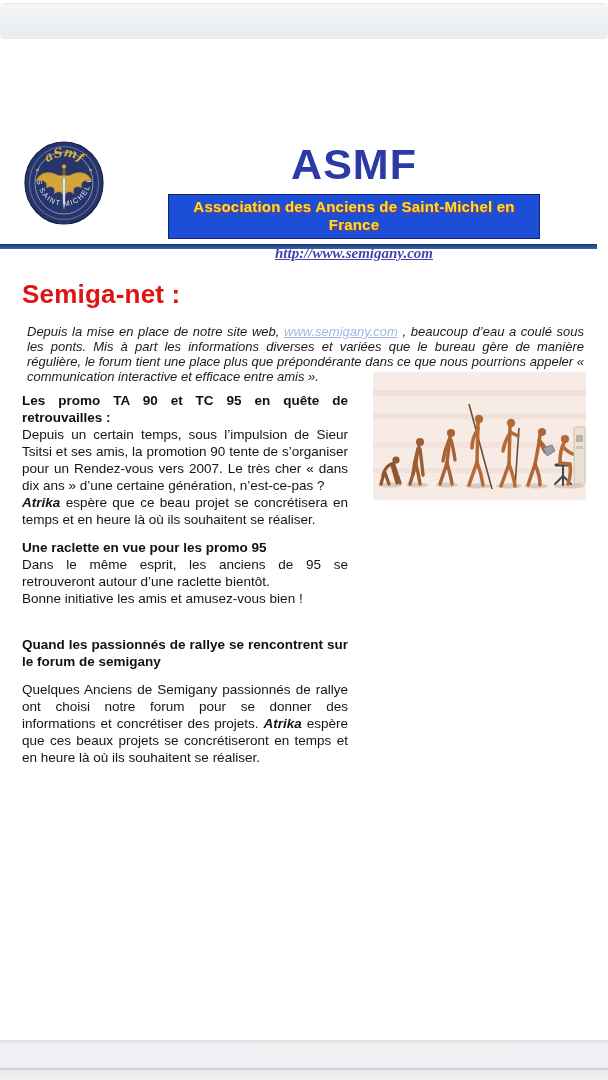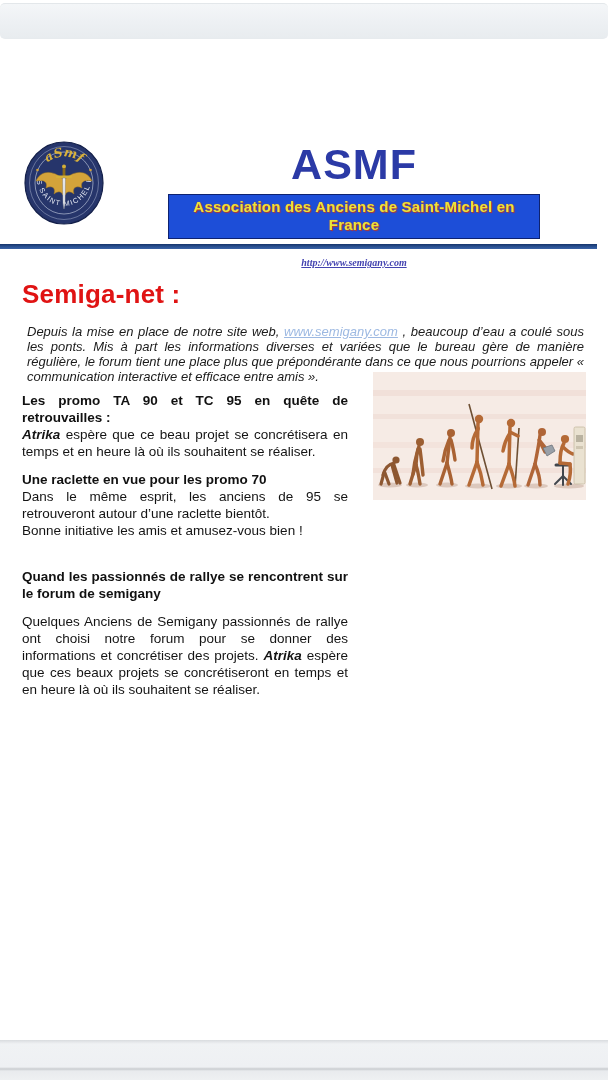--- a/index.html
+++ b/index.html
@@ -14,22 +14,22 @@
     background:linear-gradient(180deg,#d9dcdf 0px,#f0f2f4 4px,#eef0f3 27px,#c9ccd0 29px,#e9ebee 31px,#eef0f2 100%);}
 
   
   .logo{position:absolute;left:24px;top:140px;width:80px;height:86px;}
   .titleblock{position:absolute;left:108px;top:142px;width:492px;text-align:center;}
   .asmf-title{font-size:43px;font-weight:bold;color:#2b3aa6;letter-spacing:1px;line-height:1.05;}
   .banner{margin:7px auto 0;width:372px;background:#1d4ed8;border:1px solid #0e2270;
     padding:3px 0 4px;box-sizing:border-box;}
   .banner span{color:#e9e53b;font-weight:bold;font-size:15px;letter-spacing:.2px;
     text-shadow:1px 1px 1px #b9372c,0 0 1px #c0443a;}
-  .urlrow{margin-top:18px;font-family:"Liberation Serif",serif;font-style:italic;
-    font-weight:bold;font-size:10px;}
+  .urlrow{margin-top:6px;font-family:"Liberation Serif",serif;font-style:italic;
+    font-weight:bold;font-size:15px;}
   .urlrow a{color:#4343b0;}
 
   .rule{position:absolute;left:0;top:244px;width:597px;height:5px;
     background:linear-gradient(180deg,#16356b 0%,#2a5193 55%,#3a62a6 100%);}
 
   .red-heading{position:absolute;left:22px;top:279px;color:#e01313;font-size:26px;
     font-weight:bold;letter-spacing:.2px;}
 
   .intro{position:absolute;left:27px;top:311px;width:557px;font-style:italic;
     font-size:13px;line-height:15px;text-align:justify;color:#1b1b1b;}
@@ -94,25 +94,26 @@
   <div class="rule"></div>
 
   <div class="red-heading">Semiga-net :</div>
 
   <p class="intro"><span>Depuis la mise en place de notre site web, </span><a href="#">www.semigany.com</a><span> ,  beaucoup d’eau a coulé sous les ponts. Mis à part les informations diverses et variées que le bureau gère de manière régulière, le forum tient une place plus que prépondérante dans ce que nous pourrions appeler  « communication interactive et efficace entre amis ».</span></p>
 
   <div class="leftcol">
 
     <div class="sec1">
       <h3>Les promo TA 90 et TC 95 en quête de retrouvailles :</h3>
+      <p>Depuis un certain temps, sous l’impulsion de Sieur Tsitsi et ses amis, la promotion 90 tente de s’organiser pour un Rendez-vous  vers 2007. Le très cher « dans dix ans » d’une certaine génération, n’est-ce-pas ?</p>
       <p><span class="bi">Atrika</span><span> espère que ce beau projet se concrétisera en temps et en heure là où ils souhaitent se réaliser.</span></p>
     </div>
 
     <div class="sec2">
-      <h3>Une raclette en vue pour les promo 70</h3>
+      <h3>Une raclette en vue pour les promo 95</h3>
       <p>Dans le même esprit, les anciens de 95 se retrouveront autour d’une raclette bientôt.</p>
       <p>Bonne initiative les amis et amusez-vous bien !</p>
     </div>
 
     <div class="sec3">
       <h3>Quand les passionnés de rallye se rencontrent sur le forum de semigany</h3>
       <p><span>Quelques Anciens de Semigany passionnés de rallye ont choisi notre forum pour se donner des informations et concrétiser des projets. </span><span class="bi">Atrika</span><span> espère que ces beaux projets se concrétiseront en temps et en heure là où ils souhaitent se réaliser.</span></p>
     </div>
 
   </div>

